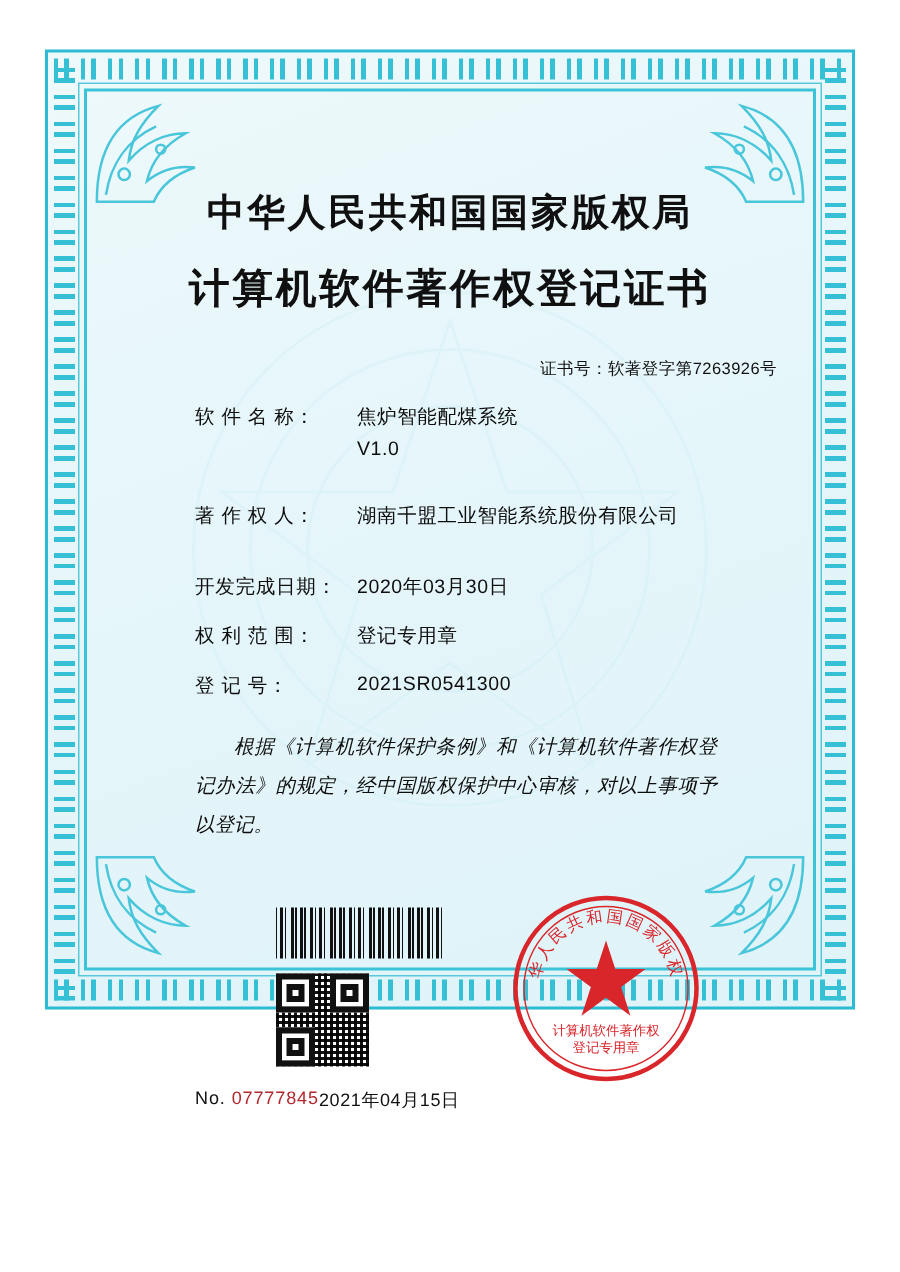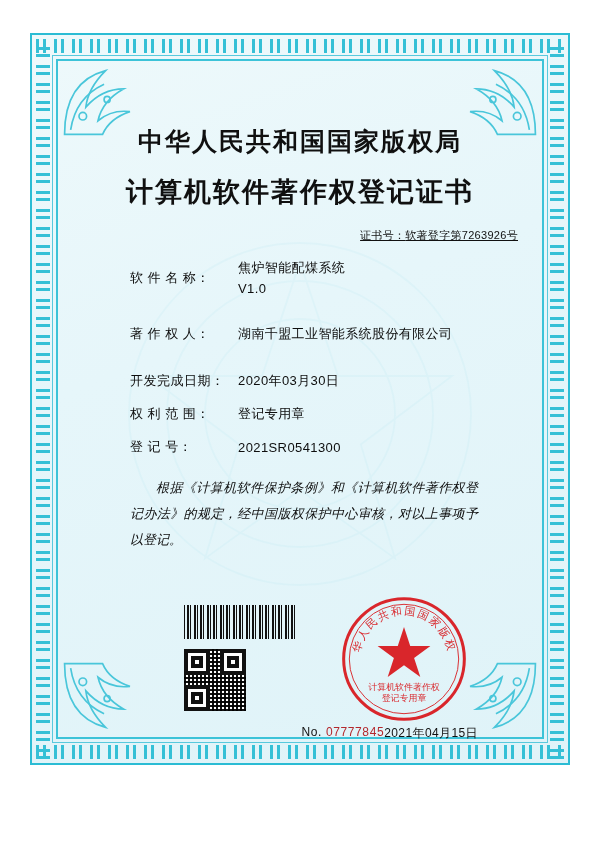--- a/index.html
+++ b/index.html
@@ -14,21 +14,21 @@
     position: relative;
     overflow: hidden;
   }
 
   
   .certificate {
     position: absolute;
     left: 30px;
     top: 33px;
     width: 540px;
-    height: 732px;
+    height: 640px;
     background: linear-gradient(160deg, #eef9fb 0%, #e6f6fa 40%, #dff3f8 100%);
     box-sizing: border-box;
   }
 
   
   .border-outer {
     position: absolute;
     inset: 0;
     border: 2px solid #2bbcd4;
     box-sizing: border-box;
@@ -117,34 +117,33 @@
     font-size: 27px;
     letter-spacing: 2px;
     color: #101010;
     margin-top: 16px;
   }
 
   .cert-no {
     text-align: right;
     font-size: 11px;
     color: #111;
-    margin-top: 18px;
+    margin-top: 28px;
     padding-right: 8px;
     letter-spacing: .3px;
-    text-decoration: underline;
   }
 
   .fields {
     margin-top: 16px;
     padding-left: 56px;
     padding-right: 10px;
   }
   .field-row {
     display: flex;
-    align-items: center;
+    align-items: flex-start;
     margin-bottom: 15px;
     font-size: 13px;
     color: #0e0e0e;
   }
   .field-label {
     width: 108px;
     flex: 0 0 108px;
     letter-spacing: .5px;
     white-space: nowrap;
   }
@@ -222,21 +221,21 @@
   }
   .seal svg { width: 100%; height: 100%; }
 
   
   .bottom-row {
     position: absolute;
     left: 56px;
     right: 48px;
     top: 632px;
     display: flex;
-    justify-content: flex-end;
+    justify-content: flex-start;
     font-size: 12px;
     color: #111;
   }
   .serial { color: #b3282d; letter-spacing: .6px; }
   .serial .prefix { color: #111; }
   .issue-date { letter-spacing: .4px; }
 </style>
 </head>
 <body>
 

